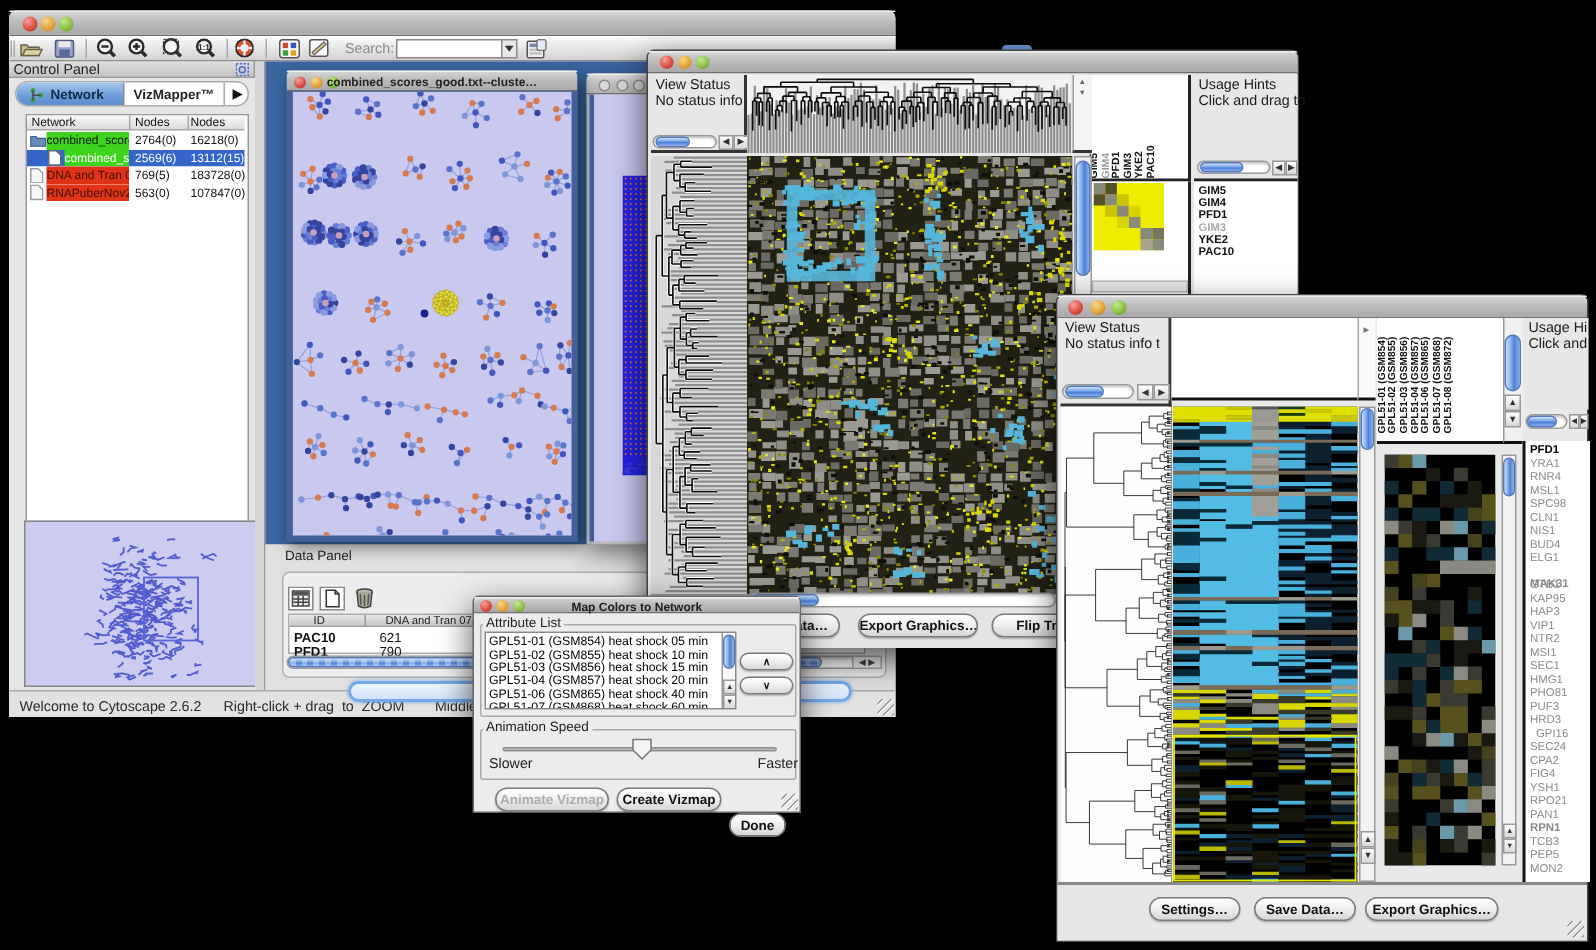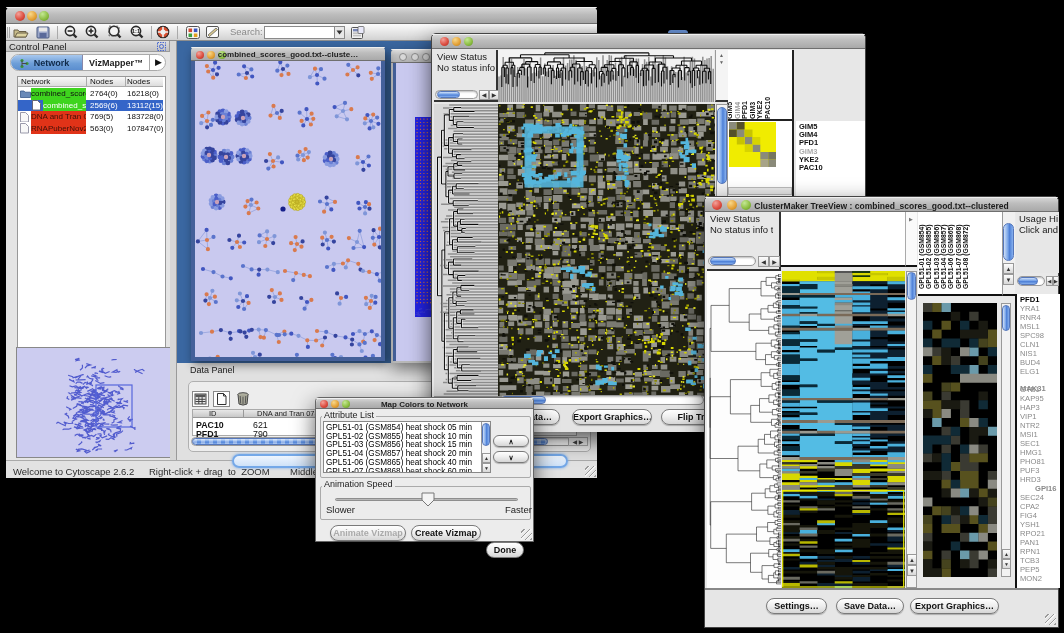--- a/index.html
+++ b/index.html
@@ -250,20 +250,27 @@
       <span class="ab" style="left:3px;top:9px;font-size:5px;color:#666">▼</span>
     </div>
     <div class="ab" style="left:296px;top:16px;width:66px;height:71px;background:#fff;border-right:2px solid #222;border-bottom:2px solid #222">
       <div class="vlabel" style="left:5.0px;top:62px;color:#111;font-weight:bold;font-size:7px">GIM5</div>
       <div class="vlabel" style="left:12.5px;top:62px;color:#999;font-weight:bold;font-size:7px">GIM4</div>
       <div class="vlabel" style="left:20.0px;top:62px;color:#111;font-weight:bold;font-size:7px">PFD1</div>
       <div class="vlabel" style="left:27.5px;top:62px;color:#111;font-weight:bold;font-size:7px">GIM3</div>
       <div class="vlabel" style="left:35.0px;top:62px;color:#111;font-weight:bold;font-size:7px">YKE2</div>
       <div class="vlabel" style="left:42.5px;top:62px;color:#111;font-weight:bold;font-size:7px">PAC10</div>
     </div>
+    <div class="panel" style="left:364px;top:16px;width:69px;height:71px;border-bottom:2px solid #222">
+      <div class="gtext ab" style="left:3px;top:2px">Usage Hints<br>Click and drag to</div>
+      <div class="sbtrack" style="left:2px;top:57px;width:49px;height:9px"></div>
+      <div class="sbthumb" style="left:4px;top:58px;width:29px;height:7px"></div>
+      <div class="abtn" style="left:52px;top:57px;width:9px;height:10px;font-size:6px;line-height:9px">◀</div>
+      <div class="abtn" style="left:61px;top:57px;width:8px;height:10px;font-size:6px;line-height:9px">▶</div>
+    </div>
     <div class="ab" style="left:2px;top:70px;width:64px;height:292px;border-right:2px solid #333"><svg width="64" height="292" viewBox="0 0 64 292">
         <rect width="64" height="292" fill="#d8d8d8"></rect>
         <path fill="none" stroke="#8e8e8e" stroke-width="1.5" d="M15.2 1L64 1M9 3.9L64 3.9M17.6 6.8L64 6.8M9.6 9.8L64 9.8M14.6 12.7L64 12.7M18.6 15.6L64 15.6M20.5 18.5L64 18.5M16.7 21.4L64 21.4M14.1 24.4L64 24.4M19.5 27.3L64 27.3M19.5 30.2L64 30.2M20 33.1L64 33.1M8.9 36L64 36M7.6 39L64 39M8 41.9L64 41.9M10.1 44.8L64 44.8M18.9 47.7L64 47.7M18.2 50.6L64 50.6M8.9 53.6L64 53.6M16.9 56.5L64 56.5M11.4 59.4L64 59.4M7.4 62.3L64 62.3M11.7 65.2L64 65.2M17.9 68.2L64 68.2M10.9 71.1L64 71.1M18.6 74L64 74M11.3 76.9L64 76.9M10.2 79.8L64 79.8M10.7 82.8L64 82.8M19.6 85.7L64 85.7M13.5 88.6L64 88.6M19.9 91.5L64 91.5M15.3 94.4L64 94.4M21.1 97.4L64 97.4M7.1 100.3L64 100.3M20.2 103.2L64 103.2M14 106.1L64 106.1M19.9 109L64 109M12.1 112L64 112M10.8 114.9L64 114.9M6.9 117.8L64 117.8M19.7 120.7L64 120.7M8.2 123.6L64 123.6M9.2 126.6L64 126.6M12.5 129.5L64 129.5M15.1 132.4L64 132.4M20.5 135.3L64 135.3M13.3 138.2L64 138.2M11.1 141.2L64 141.2M17.5 144.1L64 144.1M18.5 147L64 147M13.8 149.9L64 149.9M16.1 152.8L64 152.8M8.8 155.8L64 155.8M16.2 158.7L64 158.7M6.1 161.6L64 161.6M10.4 164.5L64 164.5M18.2 167.4L64 167.4M8.7 170.4L64 170.4M18.2 173.3L64 173.3M13.8 176.2L64 176.2M18.2 179.1L64 179.1M7.4 182L64 182M15.8 185L64 185M16.1 187.9L64 187.9M12.5 190.8L64 190.8M21.4 193.7L64 193.7M12.1 196.6L64 196.6M6.6 199.6L64 199.6M9.2 202.5L64 202.5M12 205.4L64 205.4M6.2 208.3L64 208.3M11.2 211.2L64 211.2M19.3 214.2L64 214.2M9 217.1L64 217.1M16.8 220L64 220M16 222.9L64 222.9M10 225.8L64 225.8M17.1 228.8L64 228.8M11.5 231.7L64 231.7M8.1 234.6L64 234.6M12.1 237.5L64 237.5M15.4 240.4L64 240.4M8.7 243.4L64 243.4M19.2 246.3L64 246.3M10.8 249.2L64 249.2M10.7 252.1L64 252.1M17.6 255L64 255M15.5 258L64 258M11.4 260.9L64 260.9M20.2 263.8L64 263.8M21.9 266.7L64 266.7M11.5 269.6L64 269.6M20.4 272.6L64 272.6M11.7 275.5L64 275.5M9 278.4L64 278.4M21.2 281.3L64 281.3M20.7 284.2L64 284.2M12.5 287.2L64 287.2M9.7 290.1L64 290.1"></path>
         <path fill="none" stroke="#fff" stroke-width="2.2" d="M23.1 3.5L27.1 3.5M24 7.4L40.6 7.4M19.8 3.5L19.8 7.4M19.8 3.5L23.1 3.5M19.8 7.4L24 7.4M23.4 12.2L35.2 12.2M26.9 17.8L29.4 17.8M27.4 23.5L39.9 23.5M22.8 17.8L22.8 23.5M22.8 17.8L26.9 17.8M22.8 23.5L27.4 23.5M19.3 12.2L19.3 20.6M19.3 12.2L23.4 12.2M19.3 20.6L22.8 20.6M15.3 5.5L15.3 16.4M15.3 5.5L19.8 5.5M15.3 16.4L19.3 16.4M23.2 29.8L29 29.8M27.4 35L28.6 35M26.2 40L28.3 40M23.7 35L23.7 40M23.7 35L27.4 35M23.7 40L26.2 40M19.3 29.8L19.3 37.5M19.3 29.8L23.2 29.8M19.3 37.5L23.7 37.5M22.5 45.8L37.5 45.8M26.6 50.6L26.9 50.6M27 54.7L30.6 54.7M22.4 50.6L22.4 54.7M22.4 50.6L26.6 50.6M22.4 54.7L27 54.7M18.4 45.8L18.4 52.7M18.4 45.8L22.5 45.8M18.4 52.7L22.4 52.7M14.6 33.6L14.6 49.2M14.6 33.6L19.3 33.6M14.6 49.2L18.4 49.2M10.3 10.9L10.3 41.4M10.3 10.9L15.3 10.9M10.3 41.4L14.6 41.4M26.2 57.7L37.3 57.7M27.4 61.4L28.2 61.4M23.3 57.7L23.3 61.4M23.3 57.7L26.2 57.7M23.3 61.4L27.4 61.4M22.5 65.9L31.1 65.9M19.8 59.6L19.8 65.9M19.8 59.6L23.3 59.6M19.8 65.9L22.5 65.9M22.9 69.8L28.2 69.8M22.3 74.2L26.9 74.2M20 69.8L20 74.2M20 69.8L22.9 69.8M20 74.2L22.3 74.2M14 62.7L14 72M14 62.7L19.8 62.7M14 72L20 72M26.1 79.7L44.7 79.7M27.3 84.7L29.8 84.7M22.2 79.7L22.2 84.7M22.2 79.7L26.1 79.7M22.2 84.7L27.3 84.7M22.7 90L35.6 90M18.6 82.2L18.6 90M18.6 82.2L22.2 82.2M18.6 90L22.7 90M22.2 96.7L43.9 96.7M22.4 101.7L34.8 101.7M19.2 96.7L19.2 101.7M19.2 96.7L22.2 96.7M19.2 101.7L22.4 101.7M14.6 86.1L14.6 99.2M14.6 86.1L18.6 86.1M14.6 99.2L19.2 99.2M11.9 67.4L11.9 92.7M11.9 67.4L14 67.4M11.9 92.7L14.6 92.7M7.5 26.2L7.5 80M7.5 26.2L10.3 26.2M7.5 80L11.9 80M27.9 105L29.5 105M26.8 109.8L39 109.8M23.4 105L23.4 109.8M23.4 105L27.9 105M23.4 109.8L26.8 109.8M30.7 115.3L26.6 115.3M31.4 120.4L44.4 120.4M26.4 115.3L26.4 120.4M26.4 115.3L30.7 115.3M26.4 120.4L31.4 120.4M31.8 124.5L28.5 124.5M30.8 128.3L27 128.3M27.9 124.5L27.9 128.3M27.9 124.5L31.8 124.5M27.9 128.3L30.8 128.3M23.6 117.8L23.6 126.4M23.6 117.8L26.4 117.8M23.6 126.4L27.9 126.4M19.6 107.4L19.6 122.1M19.6 107.4L23.4 107.4M19.6 122.1L23.6 122.1M27.5 133.4L38.7 133.4M27.1 138L47.5 138M23.4 133.4L23.4 138M23.4 133.4L27.5 133.4M23.4 138L27.1 138M27 142.7L41.4 142.7M26.2 148.8L40.6 148.8M23.3 142.7L23.3 148.8M23.3 142.7L27 142.7M23.3 148.8L26.2 148.8M18.5 135.7L18.5 145.7M18.5 135.7L23.4 135.7M18.5 145.7L23.3 145.7M15.6 114.8L15.6 140.7M15.6 114.8L19.6 114.8M15.6 140.7L18.5 140.7M23.7 155L38.3 155M24 161.1L27.2 161.1M19.4 155L19.4 161.1M19.4 155L23.7 155M19.4 161.1L24 161.1M23.7 167.1L44.7 167.1M27 171.5L31.3 171.5M27.9 176.4L27.1 176.4M23.7 171.5L23.7 176.4M23.7 171.5L27 171.5M23.7 176.4L27.9 176.4M19.3 167.1L19.3 174M19.3 167.1L23.7 167.1M19.3 174L23.7 174M14.5 158.1L14.5 170.6M14.5 158.1L19.4 158.1M14.5 170.6L19.3 170.6M10.8 127.7L10.8 164.3M10.8 127.7L15.6 127.7M10.8 164.3L14.5 164.3M31 181.4L40.4 181.4M30.2 186.2L35.1 186.2M26.9 181.4L26.9 186.2M26.9 181.4L31 181.4M26.9 186.2L30.2 186.2M27.1 192.1L26 192.1M22.9 183.8L22.9 192.1M22.9 183.8L26.9 183.8M22.9 192.1L27.1 192.1M27.2 197.2L32.7 197.2M27 201.8L30.6 201.8M22.2 197.2L22.2 201.8M22.2 197.2L27.2 197.2M22.2 201.8L27 201.8M18.9 188L18.9 199.5M18.9 188L22.9 188M18.9 199.5L22.2 199.5M31.1 205.9L39.6 205.9M30.9 210L40.5 210M26.4 205.9L26.4 210M26.4 205.9L31.1 205.9M26.4 210L30.9 210M31.5 215.1L30.9 215.1M30.7 223.7L44.3 223.7M27.4 215.1L27.4 223.7M27.4 215.1L31.5 215.1M27.4 223.7L30.7 223.7M22.7 207.9L22.7 219.4M22.7 207.9L26.4 207.9M22.7 219.4L27.4 219.4M27 231.8L41.4 231.8M26.1 237.7L29.6 237.7M23.9 231.8L23.9 237.7M23.9 231.8L27 231.8M23.9 237.7L26.1 237.7M19.3 213.7L19.3 234.7M19.3 213.7L22.7 213.7M19.3 234.7L23.9 234.7M14.8 193.7L14.8 224.2M14.8 193.7L18.9 193.7M14.8 224.2L19.3 224.2M27.9 243L34.6 243M26.9 247.9L43.2 247.9M23.2 243L23.2 247.9M23.2 243L27.9 243M23.2 247.9L26.9 247.9M26.8 254.2L46.4 254.2M31.5 260.8L35.9 260.8M31.3 267L47 267M27.7 260.8L27.7 267M27.7 260.8L31.5 260.8M27.7 267L31.3 267M23.4 254.2L23.4 263.9M23.4 254.2L26.8 254.2M23.4 263.9L27.7 263.9M19.4 245.5L19.4 259.1M19.4 245.5L23.2 245.5M19.4 259.1L23.4 259.1M27.9 271.4L44.5 271.4M27 276.5L37.2 276.5M23.1 271.4L23.1 276.5M23.1 271.4L27.9 271.4M23.1 276.5L27 276.5M27.2 281.8L42.1 281.8M26.3 286.8L34.5 286.8M23.8 281.8L23.8 286.8M23.8 281.8L27.2 281.8M23.8 286.8L26.3 286.8M18.3 274L18.3 284.3M18.3 274L23.1 274M18.3 284.3L23.8 284.3M14.3 252.3L14.3 279.1M14.3 252.3L19.4 252.3M14.3 279.1L18.3 279.1M10.4 209L10.4 265.7M10.4 209L14.8 209M10.4 265.7L14.3 265.7M7.9 146L7.9 237.3M7.9 146L10.8 146M7.9 237.3L10.4 237.3M3.5 53.1L3.5 191.7M3.5 53.1L7.5 53.1M3.5 191.7L7.9 191.7"></path>
         <path fill="none" stroke="#0c0c0c" stroke-width="1.1" d="M23.1 3.5L27.1 3.5M24 7.4L40.6 7.4M19.8 3.5L19.8 7.4M19.8 3.5L23.1 3.5M19.8 7.4L24 7.4M23.4 12.2L35.2 12.2M26.9 17.8L29.4 17.8M27.4 23.5L39.9 23.5M22.8 17.8L22.8 23.5M22.8 17.8L26.9 17.8M22.8 23.5L27.4 23.5M19.3 12.2L19.3 20.6M19.3 12.2L23.4 12.2M19.3 20.6L22.8 20.6M15.3 5.5L15.3 16.4M15.3 5.5L19.8 5.5M15.3 16.4L19.3 16.4M23.2 29.8L29 29.8M27.4 35L28.6 35M26.2 40L28.3 40M23.7 35L23.7 40M23.7 35L27.4 35M23.7 40L26.2 40M19.3 29.8L19.3 37.5M19.3 29.8L23.2 29.8M19.3 37.5L23.7 37.5M22.5 45.8L37.5 45.8M26.6 50.6L26.9 50.6M27 54.7L30.6 54.7M22.4 50.6L22.4 54.7M22.4 50.6L26.6 50.6M22.4 54.7L27 54.7M18.4 45.8L18.4 52.7M18.4 45.8L22.5 45.8M18.4 52.7L22.4 52.7M14.6 33.6L14.6 49.2M14.6 33.6L19.3 33.6M14.6 49.2L18.4 49.2M10.3 10.9L10.3 41.4M10.3 10.9L15.3 10.9M10.3 41.4L14.6 41.4M26.2 57.7L37.3 57.7M27.4 61.4L28.2 61.4M23.3 57.7L23.3 61.4M23.3 57.7L26.2 57.7M23.3 61.4L27.4 61.4M22.5 65.9L31.1 65.9M19.8 59.6L19.8 65.9M19.8 59.6L23.3 59.6M19.8 65.9L22.5 65.9M22.9 69.8L28.2 69.8M22.3 74.2L26.9 74.2M20 69.8L20 74.2M20 69.8L22.9 69.8M20 74.2L22.3 74.2M14 62.7L14 72M14 62.7L19.8 62.7M14 72L20 72M26.1 79.7L44.7 79.7M27.3 84.7L29.8 84.7M22.2 79.7L22.2 84.7M22.2 79.7L26.1 79.7M22.2 84.7L27.3 84.7M22.7 90L35.6 90M18.6 82.2L18.6 90M18.6 82.2L22.2 82.2M18.6 90L22.7 90M22.2 96.7L43.9 96.7M22.4 101.7L34.8 101.7M19.2 96.7L19.2 101.7M19.2 96.7L22.2 96.7M19.2 101.7L22.4 101.7M14.6 86.1L14.6 99.2M14.6 86.1L18.6 86.1M14.6 99.2L19.2 99.2M11.9 67.4L11.9 92.7M11.9 67.4L14 67.4M11.9 92.7L14.6 92.7M7.5 26.2L7.5 80M7.5 26.2L10.3 26.2M7.5 80L11.9 80M27.9 105L29.5 105M26.8 109.8L39 109.8M23.4 105L23.4 109.8M23.4 105L27.9 105M23.4 109.8L26.8 109.8M30.7 115.3L26.6 115.3M31.4 120.4L44.4 120.4M26.4 115.3L26.4 120.4M26.4 115.3L30.7 115.3M26.4 120.4L31.4 120.4M31.8 124.5L28.5 124.5M30.8 128.3L27 128.3M27.9 124.5L27.9 128.3M27.9 124.5L31.8 124.5M27.9 128.3L30.8 128.3M23.6 117.8L23.6 126.4M23.6 117.8L26.4 117.8M23.6 126.4L27.9 126.4M19.6 107.4L19.6 122.1M19.6 107.4L23.4 107.4M19.6 122.1L23.6 122.1M27.5 133.4L38.7 133.4M27.1 138L47.5 138M23.4 133.4L23.4 138M23.4 133.4L27.5 133.4M23.4 138L27.1 138M27 142.7L41.4 142.7M26.2 148.8L40.6 148.8M23.3 142.7L23.3 148.8M23.3 142.7L27 142.7M23.3 148.8L26.2 148.8M18.5 135.7L18.5 145.7M18.5 135.7L23.4 135.7M18.5 145.7L23.3 145.7M15.6 114.8L15.6 140.7M15.6 114.8L19.6 114.8M15.6 140.7L18.5 140.7M23.7 155L38.3 155M24 161.1L27.2 161.1M19.4 155L19.4 161.1M19.4 155L23.7 155M19.4 161.1L24 161.1M23.7 167.1L44.7 167.1M27 171.5L31.3 171.5M27.9 176.4L27.1 176.4M23.7 171.5L23.7 176.4M23.7 171.5L27 171.5M23.7 176.4L27.9 176.4M19.3 167.1L19.3 174M19.3 167.1L23.7 167.1M19.3 174L23.7 174M14.5 158.1L14.5 170.6M14.5 158.1L19.4 158.1M14.5 170.6L19.3 170.6M10.8 127.7L10.8 164.3M10.8 127.7L15.6 127.7M10.8 164.3L14.5 164.3M31 181.4L40.4 181.4M30.2 186.2L35.1 186.2M26.9 181.4L26.9 186.2M26.9 181.4L31 181.4M26.9 186.2L30.2 186.2M27.1 192.1L26 192.1M22.9 183.8L22.9 192.1M22.9 183.8L26.9 183.8M22.9 192.1L27.1 192.1M27.2 197.2L32.7 197.2M27 201.8L30.6 201.8M22.2 197.2L22.2 201.8M22.2 197.2L27.2 197.2M22.2 201.8L27 201.8M18.9 188L18.9 199.5M18.9 188L22.9 188M18.9 199.5L22.2 199.5M31.1 205.9L39.6 205.9M30.9 210L40.5 210M26.4 205.9L26.4 210M26.4 205.9L31.1 205.9M26.4 210L30.9 210M31.5 215.1L30.9 215.1M30.7 223.7L44.3 223.7M27.4 215.1L27.4 223.7M27.4 215.1L31.5 215.1M27.4 223.7L30.7 223.7M22.7 207.9L22.7 219.4M22.7 207.9L26.4 207.9M22.7 219.4L27.4 219.4M27 231.8L41.4 231.8M26.1 237.7L29.6 237.7M23.9 231.8L23.9 237.7M23.9 231.8L27 231.8M23.9 237.7L26.1 237.7M19.3 213.7L19.3 234.7M19.3 213.7L22.7 213.7M19.3 234.7L23.9 234.7M14.8 193.7L14.8 224.2M14.8 193.7L18.9 193.7M14.8 224.2L19.3 224.2M27.9 243L34.6 243M26.9 247.9L43.2 247.9M23.2 243L23.2 247.9M23.2 243L27.9 243M23.2 247.9L26.9 247.9M26.8 254.2L46.4 254.2M31.5 260.8L35.9 260.8M31.3 267L47 267M27.7 260.8L27.7 267M27.7 260.8L31.5 260.8M27.7 267L31.3 267M23.4 254.2L23.4 263.9M23.4 254.2L26.8 254.2M23.4 263.9L27.7 263.9M19.4 245.5L19.4 259.1M19.4 245.5L23.2 245.5M19.4 259.1L23.4 259.1M27.9 271.4L44.5 271.4M27 276.5L37.2 276.5M23.1 271.4L23.1 276.5M23.1 271.4L27.9 271.4M23.1 276.5L27 276.5M27.2 281.8L42.1 281.8M26.3 286.8L34.5 286.8M23.8 281.8L23.8 286.8M23.8 281.8L27.2 281.8M23.8 286.8L26.3 286.8M18.3 274L18.3 284.3M18.3 274L23.1 274M18.3 284.3L23.8 284.3M14.3 252.3L14.3 279.1M14.3 252.3L19.4 252.3M14.3 279.1L18.3 279.1M10.4 209L10.4 265.7M10.4 209L14.8 209M10.4 265.7L14.3 265.7M7.9 146L7.9 237.3M7.9 146L10.8 146M7.9 237.3L10.4 237.3M3.5 53.1L3.5 191.7M3.5 53.1L7.5 53.1M3.5 191.7L7.9 191.7"></path>
       </svg></div>
     <div class="ab" style="left:66px;top:70px;width:217px;height:292px"><svg width="217" height="292" viewBox="0 0 217 292">
         <rect width="217" height="292" fill="#212114"></rect>
         <path fill="#9a9a92" d="M9.4 0.4h5.6v6.2h-5.6zM46 2h9.4v6.6h-9.4zM99.5 0.9h9.2v4.6h-9.2zM163.6 0.6h5.2v6.7h-5.2zM180.5 0.7h8v5.3h-8zM100.1 7.3h7.1v6.9h-7.1zM180.6 8.5h7.9v5.5h-7.9zM198.2 7.9h9.2v4.5h-9.2zM207 7.1h8.4v5.5h-8.4zM216.3 7.9h5.5v4.3h-5.5zM37.6 15.7h7.1v4.6h-7.1zM73.8 15.7h7.1v4.9h-7.1zM81 15.6h5.1v5.9h-5.1zM145.1 15h4.7v6.1h-4.7zM172.6 15.1h4.9v4.5h-4.9zM9.1 21.4h7.4v6.1h-7.4zM135.7 21.9h7.6v4.6h-7.6zM162 22.6h6.2v4.7h-6.2zM216.7 22.6h4.9v4.2h-4.9zM45.2 29h8.6v5.6h-8.6zM90.3 28.7h7.8v4.1h-7.8zM199.7 28h6v6.6h-6zM163.9 35.4h6.7v6.9h-6.7zM136.2 43.1h4.5v6.6h-4.5zM180.7 42.8h4.7v6.3h-4.7zM189.9 42.2h6.9v5.7h-6.9zM0.9 50.7h9.9v5.5h-9.9zM46.1 50.3h6.8v4.1h-6.8zM63.8 50.1h4.5v6.1h-4.5zM99.9 50.6h7.1v5.9h-7.1zM118.1 49h7.4v5.7h-7.4zM126.1 49.3h6.3v6.7h-6.3zM154.4 49.5h9.3v6.3h-9.3zM162.4 49.6h9.3v5.1h-9.3zM208.9 50.4h9.3v4.3h-9.3zM37.1 56.3h5.3v6.1h-5.3zM72.6 57.6h8.3v5.3h-8.3zM108.8 57.4h9.4v4.8h-9.4zM127.5 57.2h7.1v6.5h-7.1zM19.8 64.9h7.6v6.7h-7.6zM82.7 63.3h5.5v5.2h-5.5zM135.8 64.1h9.2v4.7h-9.2zM144.2 64h9.9v5.7h-9.9zM153.9 63.2h5.3v6.2h-5.3zM189.6 63.1h8.5v5.3h-8.5zM27 70.2h5.2v4.8h-5.2zM117.7 70.5h9.1v5.8h-9.1zM208.5 71.4h9.6v5.9h-9.6zM0.4 77.1h10v4.8h-10zM27.2 77.1h8v6.7h-8zM99.7 77.6h7.6v6.8h-7.6zM109.1 78.9h10v5.9h-10zM154 78.9h6.6v6.4h-6.6zM90.7 84h7.2v6.9h-7.2zM144.7 85.6h6.5v4.6h-6.5zM216.3 85.4h7.9v4.5h-7.9zM99.3 91.9h5v5.4h-5zM198.7 91.5h8.6v6.3h-8.6zM207.9 92h6v4.2h-6zM0.9 98.7h7.4v6.5h-7.4zM45.8 98.7h4.6v6.4h-4.6zM73.9 99.5h8.8v4.7h-8.8zM144.9 98.6h7.3v5.9h-7.3zM18 105.7h9.2v5.1h-9.2zM72.1 106.9h5.3v4.9h-5.3zM145.2 106.1h9.8v5.8h-9.8zM199.7 106.7h5v6.3h-5zM207.2 106.2h6.2v6.1h-6.2zM27.6 112.7h5.2v4.1h-5.2zM54.1 113.6h8.7v5h-8.7zM108.1 112.3h9.5v4.6h-9.5zM182 112.8h9.8v4.5h-9.8zM189.2 112.2h6.7v6.3h-6.7zM37.5 120.5h9.1v6.2h-9.1zM90.3 120.2h5.5v5.8h-5.5zM109.6 120.1h7.2v4.8h-7.2zM127.8 119.3h7v4.1h-7zM154.5 119.6h9.8v5.9h-9.8zM162.7 120.5h7.7v4.4h-7.7zM27.1 128h9.2v4.6h-9.2zM54.9 127.1h9v5.5h-9zM144.3 126.5h9.5v4.6h-9.5zM217 126.2h9.1v6.8h-9.1zM18.9 133.5h5.1v4.6h-5.1zM64.8 134.4h7.5v4.9h-7.5zM126.9 133.1h7.8v6.4h-7.8zM189.4 133.8h7.8v5h-7.8zM27.6 141h5.7v4.6h-5.7zM37.5 140.4h9.2v5.8h-9.2zM45.5 140.9h8.9v4.1h-8.9zM73.9 140.9h5v4.2h-5zM100.8 140.3h5.9v5.5h-5.9zM118.9 140.6h9.9v4.8h-9.9zM135.9 140.3h8.7v4.8h-8.7zM54.6 147.1h5.7v4.1h-5.7zM118 148h6.5v4.3h-6.5zM145.9 148.4h6.8v4.1h-6.8zM172.7 148h5.3v4.4h-5.3zM189.7 148.2h7.1v6.2h-7.1zM154.1 154.5h4.8v4.1h-4.8zM162.9 154.9h9.4v4.4h-9.4zM199.6 155.6h9.8v6.5h-9.8zM10.4 161.3h4.6v6.6h-4.6zM37.5 162.5h5.9v5h-5.9zM73.4 162.5h5.6v5.1h-5.6zM81.7 161.3h9.3v4.5h-9.3zM1.4 168.6h9.4v6.1h-9.4zM45.4 169h9.3v5.6h-9.3zM72.2 169.5h6.6v5.9h-6.6zM92 169.6h7.6v4h-7.6zM207.1 168.3h6.7v4.4h-6.7zM9.4 176.6h9.7v4.9h-9.7zM64.3 176.7h9.8v6.7h-9.8zM73.1 175.2h7.6v6.4h-7.6zM153.5 176.9h6.3v5.2h-6.3zM28.7 182.4h9.1v5.1h-9.1zM55.8 182.4h5.3v5.7h-5.3zM64.3 184h8.9v6.7h-8.9zM72.7 182.9h6v6h-6zM145.4 183.4h4.6v6.2h-4.6zM10.4 190.8h9.2v4.1h-9.2zM72.1 190.3h5.9v4.5h-5.9zM82.7 189.5h6.9v4.1h-6.9zM91 189.5h9.8v6.5h-9.8zM109.8 190.4h4.8v4.1h-4.8zM198.6 190.8h5.2v5.8h-5.2zM217.9 190h6.2v5h-6.2zM9.4 197h9.5v6.4h-9.5zM19.2 196.8h7.1v6.1h-7.1zM28.1 204h7.4v4.5h-7.4zM81.9 203.9h4.7v5.5h-4.7zM100.7 204h4.9v6.7h-4.9zM117.6 204.6h6.3v6h-6.3zM10.2 211.1h8.8v5.6h-8.8zM19.1 211.6h5.3v6.9h-5.3zM45.2 210.2h6.3v6.9h-6.3zM100.2 211h8.4v5.4h-8.4zM135.8 211.6h9.3v5.4h-9.3zM135 218.8h9.2v5.4h-9.2zM190.3 218.5h9.3v4.4h-9.3zM199.5 217.5h9.9v5.9h-9.9zM82.2 224.3h6.6v6.6h-6.6zM163.4 225.3h8.4v5.9h-8.4zM198.5 225.2h7v6h-7zM145.4 231.7h6.4v5.3h-6.4zM217.4 231.5h8v6.6h-8zM0.9 239.9h8.6v6.4h-8.6zM118.7 239.9h7.2v6.4h-7.2zM153.2 238.2h5.8v4.8h-5.8zM36.3 246.4h9.8v4.2h-9.8zM154.9 245.4h5.4v4.2h-5.4zM189 245.2h6v6h-6zM216.1 246.8h6.1v4.4h-6.1zM37.7 252.1h5.6v4.5h-5.6zM64.3 252.9h4.8v6.8h-4.8zM73.2 253h8.3v5.6h-8.3zM199.4 253.7h9v5.5h-9zM10.4 259.5h9.6v5.9h-9.6zM19.6 260h8.4v4.5h-8.4zM55.1 260h7.7v4.3h-7.7zM0.7 266h4.5v5.4h-4.5zM36.5 266.8h9.5v4h-9.5zM45.2 266.9h6.9v4.5h-6.9zM64.8 267.4h6.4v5.3h-6.4zM81.2 267h5.6v5.4h-5.6zM117.9 267.2h8.3v4.2h-8.3zM208.8 266.2h6.3v4.9h-6.3zM216.2 267.3h9.7v5.1h-9.7zM1.5 273.7h8.7v4.4h-8.7zM55.8 273.9h6.8v6.1h-6.8zM81.1 274.1h6v6.9h-6zM108.4 273h8.8v5.2h-8.8zM127.1 273.3h9.2v4.9h-9.2zM153.6 274.9h8.1v5.9h-8.1zM171.6 273.1h5.2v6.7h-5.2zM1.7 281.3h8.6v5.1h-8.6zM9.4 281.3h9v4.7h-9zM127.3 280.2h7.1v4.7h-7.1zM153.5 281.8h6.8v4.4h-6.8zM217.8 280.5h6.2v6.5h-6.2zM38 287.4h8.5v4.4h-8.5zM180.9 288.3h6.1v5.2h-6.1z"></path>
         <path fill="#8e8e86" d="M18.2 0.2h7.9v4.5h-7.9zM37.7 0.7h4.5v6.6h-4.5zM64.1 0.8h5.7v5.7h-5.7zM9.2 7.7h7.9v5.2h-7.9zM45.4 7.8h5.8v4.8h-5.8zM54.1 7.8h9.7v5.4h-9.7zM126.9 7.7h6.4v5.6h-6.4zM64.5 15.1h6.3v5.9h-6.3zM91.2 15.4h6.7v4.7h-6.7zM108.1 15.3h9.6v7h-9.6zM190.3 15.1h7.9v5h-7.9zM207.1 15.9h5.1v5.6h-5.1zM37.7 21.2h7.9v5.6h-7.9zM154 23h4.7v4.9h-4.7zM190.4 22.6h6.7v6.8h-6.7zM199.2 21.6h9v6.1h-9zM18.6 29.1h8v4.2h-8zM180.5 28.1h8.2v5.1h-8.2zM217.8 29h5.8v5.1h-5.8zM81.4 36.7h4.9v5.6h-4.9zM208 35.9h7.4v6.6h-7.4zM73.5 43.8h5.4v5.7h-5.4zM153.3 42.1h5.3v6h-5.3zM162.1 42.8h7.8v5h-7.8zM37.5 49.4h4.6v5.9h-4.6zM54.6 50h5.6v4.8h-5.6zM171.9 49h8.8v6.3h-8.8zM216.2 50.5h5v5.4h-5zM18.5 56.3h6.3v5.3h-6.3zM27.4 56.7h9.8v5.7h-9.8zM45.3 56.9h9.4v5.6h-9.4zM135.7 57.3h5.1v6.5h-5.1zM181.5 57.4h5.8v6h-5.8zM199.6 56.4h7.8v5h-7.8zM1.5 64.3h5.7v4.4h-5.7zM28.2 64h9.5v7h-9.5zM55.4 64.6h9.5v6.9h-9.5zM99.3 64.8h5.2v4.2h-5.2zM172.4 64.1h7.1v6.2h-7.1zM180.9 64h7.9v6.7h-7.9zM54.7 70.2h5.5v5.6h-5.5zM81.1 70.9h8v6.3h-8zM99.6 71.6h5.3v6.6h-5.3zM108.2 71.1h6.2v5.6h-6.2zM145.4 70.7h4.9v5.2h-4.9zM163.9 71.3h4.7v5.9h-4.7zM199.4 70.5h8.9v4.6h-8.9zM216.6 70.1h8.7v4.8h-8.7zM18.3 78.5h6.7v5.9h-6.7zM73.1 77h6.9v6.5h-6.9zM127.3 77.7h5.6v6.1h-5.6zM180.8 77.4h6.4v5h-6.4zM198.9 78.8h8.5v5.5h-8.5zM1.6 84.2h7.9v6.5h-7.9zM36.2 84.3h4.8v4.5h-4.8zM64.4 85.2h4.5v4.5h-4.5zM100.2 85.7h5.1v5.6h-5.1zM180.7 84.2h8.2v5h-8.2zM54.8 91.1h9.6v6.8h-9.6zM81.9 91.5h6.8v5.2h-6.8zM126.6 92.5h6.6v6.1h-6.6zM162.2 91.7h9.7v6h-9.7zM172.1 92.5h6.5v4.5h-6.5zM9.4 99.8h8.3v6.9h-8.3zM18.2 98.6h6.6v4.5h-6.6zM27.6 99.9h7.2v6.6h-7.2zM180.6 98.8h4.7v6h-4.7zM10.8 105.7h7.2v5.8h-7.2zM162.7 106.5h7.1v6.1h-7.1zM190 106.5h6.1v5.9h-6.1zM18.8 113.8h9.7v6.5h-9.7zM82.5 113.5h8.7v4.3h-8.7zM90.9 113.8h5.1v6.4h-5.1zM100.6 113.8h6.2v4h-6.2zM198.2 113h8.7v6.1h-8.7zM19.5 120.8h5.3v5.2h-5.3zM72.5 120h5.3v5.4h-5.3zM82.7 120h5.2v4.3h-5.2zM117.8 119.6h8.7v7h-8.7zM136.1 120h6.2v5.2h-6.2zM171.9 121h9.4v5h-9.4zM199.1 119.1h6.2v5h-6.2zM37.4 127.2h5.7v6.2h-5.7zM118.3 127.7h6.9v5h-6.9zM27.6 133.8h7.2v5.1h-7.2zM55.4 134.6h9.8v5.8h-9.8zM73.8 133.8h5.8v5.3h-5.8zM208.9 133.4h7.9v4.7h-7.9zM54 140.3h7.7v5.9h-7.7zM81 141h7.8v6h-7.8zM108.6 142h7.4v4.4h-7.4zM207.5 141h7.6v5.2h-7.6zM216.8 141.2h6.3v4.9h-6.3zM153.6 147.9h8.4v6.8h-8.4zM181 148h4.8v4.2h-4.8zM18 154.2h9.3v4.3h-9.3zM28.2 161.2h8.9v5h-8.9zM46.4 162.9h9.4v6.6h-9.4zM55.9 162.6h7v6.5h-7zM64 161.3h9.2v4.3h-9.2zM191 163h9.6v4.5h-9.6zM37.1 168.8h5.6v4.9h-5.6zM54.1 169.6h6.4v5.9h-6.4zM18.8 176.1h5.2v5h-5.2zM82.9 176h5.6v5.9h-5.6zM117.7 175.4h7.7v5.5h-7.7zM126.2 175.2h7.4v5.1h-7.4zM135.3 176.9h5.3v4.8h-5.3zM189.5 176.9h8v6.7h-8zM19.9 183h8.1v4.5h-8.1zM45.6 182.8h5.4v5.6h-5.4zM82.2 182h4.6v6.1h-4.6zM135.2 182.7h5.5v6.3h-5.5zM19.7 189.6h6.8v6h-6.8zM100.3 190.2h7.8v5.3h-7.8zM136.2 189.8h6.1v5.1h-6.1zM0.8 196.4h5.3v4.7h-5.3zM28 197.8h7v6.4h-7zM72.4 196.6h8.7v4.1h-8.7zM108.7 196.4h8.2v5.1h-8.2zM0.3 203.8h4.9v5.4h-4.9zM45.4 204.8h7.7v5.9h-7.7zM72.6 204h7.5v4.4h-7.5zM108.2 203.7h8.8v6.8h-8.8zM72.9 210.7h5.6v4.9h-5.6zM162.5 211.7h7.6v5.2h-7.6zM172.4 211.4h8v4.9h-8zM182 210.2h7.2v7h-7.2zM10.2 217.4h6v4.5h-6zM19.4 217.3h8.6v4.5h-8.6zM36.8 217.6h7.4v6h-7.4zM54.7 217.4h5v5.3h-5zM81.7 217.3h6.9v4.7h-6.9zM144.5 218.2h7.3v6.2h-7.3zM162.1 217.7h8.6v6.3h-8.6zM171.5 218.5h5.3v4.6h-5.3zM190.4 225.3h4.7v6.4h-4.7zM208.3 225.8h5.4v4.4h-5.4zM72.9 232.6h5.6v4.5h-5.6zM109.3 232.6h4.8v6.3h-4.8zM54.3 239.6h5.6v4.4h-5.6zM81.3 239.9h5.1v7h-5.1zM109.3 239.8h5.9v5.4h-5.9zM10.2 245.6h5.3v6h-5.3zM181.6 246.7h8.6v6.3h-8.6zM81.4 252.6h8.1v4.1h-8.1zM162.5 253.1h4.6v5.8h-4.6zM171.7 252.7h6.7v5h-6.7zM180.2 254h9.3v4.7h-9.3zM189.4 253.5h9.7v6.3h-9.7zM45.2 259.5h6.2v4.3h-6.2zM91.2 260.8h7.4v4.4h-7.4zM162.7 260.4h6.6v5.1h-6.6zM199.5 260.1h7.2v4.8h-7.2zM208.9 260.8h6.2v6.8h-6.2zM108.3 266.7h5.1v4.3h-5.1zM127.5 266.5h7.1v4.8h-7.1zM136.7 268h7.3v4.7h-7.3zM145.4 267h9v4.6h-9zM189.5 266.6h6.8v4.2h-6.8zM198.4 266h6.8v5h-6.8zM28.2 274.8h8v5.8h-8zM36.1 274.1h5.5v6.1h-5.5zM99.3 274.5h8.6v5.2h-8.6zM199.1 275h9.8v4.5h-9.8zM73.2 280.8h7.4v6.2h-7.4zM81.3 281.5h9v6.3h-9zM91.9 280.2h9.7v5.8h-9.7zM163 282h9.4v6.5h-9.4zM172.2 280.2h9.8v4.8h-9.8zM1.6 288.7h6.5v4.8h-6.5zM190.2 287.3h5.1v4.2h-5.1z"></path>
@@ -304,21 +311,20 @@
     <div class="sbthumb" style="left:69px;top:362px;width:45px;height:8px"></div>
     <div class="pill" style="left:60px;top:375px;width:68px;height:16px;font-size:9px;line-height:15px">Save Data…</div>
     <div class="pill" style="left:140px;top:375px;width:80px;height:16px;font-size:9px;line-height:15px">Export Graphics…</div>
     <div class="pill" style="left:229px;top:375px;width:95px;height:16px;font-size:9px;line-height:15px">Flip Tree Node</div>
   </div>
 <div class="win" style="left:704px;top:196px;width:355px;height:432px;background:#e9e9e9;border:1px solid #444">
     <div class="tbar" style="height:15px"></div>
     <div class="tl r" style="left:7px;top:2.5px;width:10px;height:10px"></div>
     <div class="tl y" style="left:21.5px;top:2.5px;width:10px;height:10px"></div>
     <div class="tl g" style="left:36px;top:2.5px;width:10px;height:10px"></div>
-    <div class="ttl" style="top:3.5px;font-size:8.5px">ClusterMaker TreeView : combined_scores_good.txt--clustered</div>
     <div class="panel" style="left:2px;top:15px;width:74px;height:59px;border-right:2px solid #333;border-bottom:2px solid #333">
       <div class="gtext ab" style="left:3px;top:2px">View Status<br>No status info t</div>
       <div class="sbtrack" style="left:1px;top:44px;width:48px;height:10px"></div>
       <div class="sbthumb" style="left:3px;top:45px;width:26px;height:8px"></div>
       <div class="abtn" style="left:51px;top:44px;width:11px;height:11px;font-size:6px;line-height:10px">◀</div>
       <div class="abtn" style="left:62px;top:44px;width:11px;height:11px;font-size:6px;line-height:10px">▶</div>
     </div>
     <div class="ab" style="left:76px;top:15px;width:124px;height:55px;background:#fff;border-bottom:2px solid #111"></div>
     <div class="ab" style="left:200px;top:15px;width:12px;height:55px;background:#fafafa;border-left:1px solid #aaa;border-bottom:2px solid #111">
       <span class="ab" style="left:3px;top:4px;font-size:5px;color:#777">▶</span>
@@ -403,28 +409,28 @@
       <div class="ab" style="left:3px;top:100.0px;color:#8a8a8a;font-weight:normal">KAP95</div>
       <div class="ab" style="left:3px;top:109.0px;color:#8a8a8a;font-weight:normal">HAP3</div>
       <div class="ab" style="left:3px;top:118.0px;color:#8a8a8a;font-weight:normal">VIP1</div>
       <div class="ab" style="left:3px;top:127.0px;color:#8a8a8a;font-weight:normal">NTR2</div>
       <div class="ab" style="left:3px;top:136.0px;color:#8a8a8a;font-weight:normal">MSI1</div>
       <div class="ab" style="left:3px;top:145.0px;color:#8a8a8a;font-weight:normal">SEC1</div>
       <div class="ab" style="left:3px;top:154.0px;color:#8a8a8a;font-weight:normal">HMG1</div>
       <div class="ab" style="left:3px;top:163.0px;color:#8a8a8a;font-weight:normal">PHO81</div>
       <div class="ab" style="left:3px;top:172.0px;color:#8a8a8a;font-weight:normal">PUF3</div>
       <div class="ab" style="left:3px;top:181.0px;color:#8a8a8a;font-weight:normal">HRD3</div>
-      <div class="ab" style="left:18px;top:190.0px;color:#8a8a8a;font-weight:bold">GPI16</div>
+      <div class="ab" style="left:7px;top:190.0px;color:#8a8a8a;font-weight:normal">GPI16</div>
       <div class="ab" style="left:3px;top:199.0px;color:#8a8a8a;font-weight:normal">SEC24</div>
       <div class="ab" style="left:3px;top:208.0px;color:#8a8a8a;font-weight:normal">CPA2</div>
       <div class="ab" style="left:3px;top:217.0px;color:#8a8a8a;font-weight:normal">FIG4</div>
       <div class="ab" style="left:3px;top:226.0px;color:#8a8a8a;font-weight:normal">YSH1</div>
       <div class="ab" style="left:3px;top:235.0px;color:#8a8a8a;font-weight:normal">RPO21</div>
       <div class="ab" style="left:3px;top:244.0px;color:#8a8a8a;font-weight:normal">PAN1</div>
-      <div class="ab" style="left:3px;top:253.0px;color:#8a8a8a;font-weight:normal">RPN1</div>
+      <div class="ab" style="left:3px;top:253.0px;color:#8a8a8a;font-weight:bold">RPN1</div>
       <div class="ab" style="left:3px;top:262.0px;color:#8a8a8a;font-weight:normal">TCB3</div>
       <div class="ab" style="left:3px;top:271.0px;color:#8a8a8a;font-weight:normal">PEP5</div>
       <div class="ab" style="left:3px;top:280.0px;color:#8a8a8a;font-weight:normal">MON2</div>
     </div>
     <div class="ab" style="left:0px;top:391px;width:353px;height:39px;background:#e6e6e6;border-top:2px solid #888"></div>
     <div class="pill" style="left:61px;top:401px;width:61px;height:16px;font-size:9px;line-height:15px">Settings…</div>
     <div class="pill" style="left:131px;top:401px;width:68px;height:16px;font-size:9px;line-height:15px">Save Data…</div>
     <div class="pill" style="left:205px;top:401px;width:89px;height:16px;font-size:9px;line-height:15px">Export Graphics…</div>
     <div class="grip" style="right:2px;bottom:2px"></div>
   </div>

